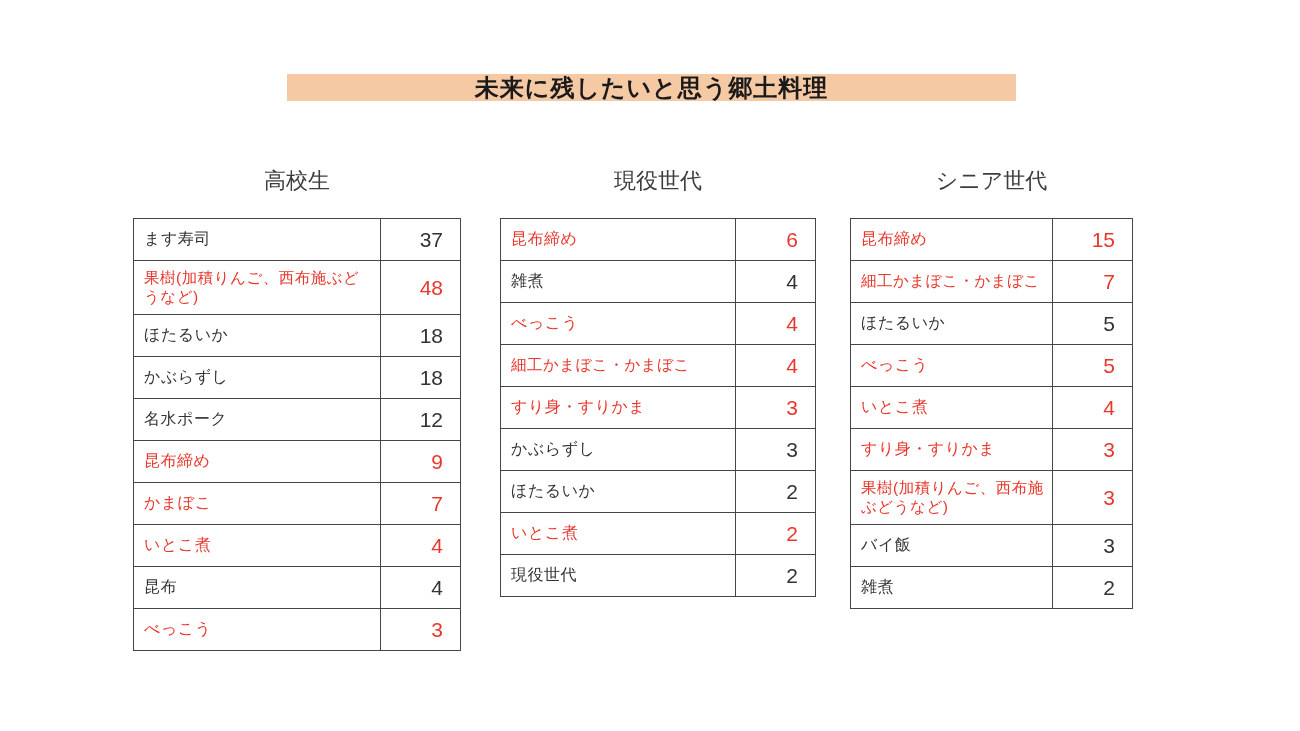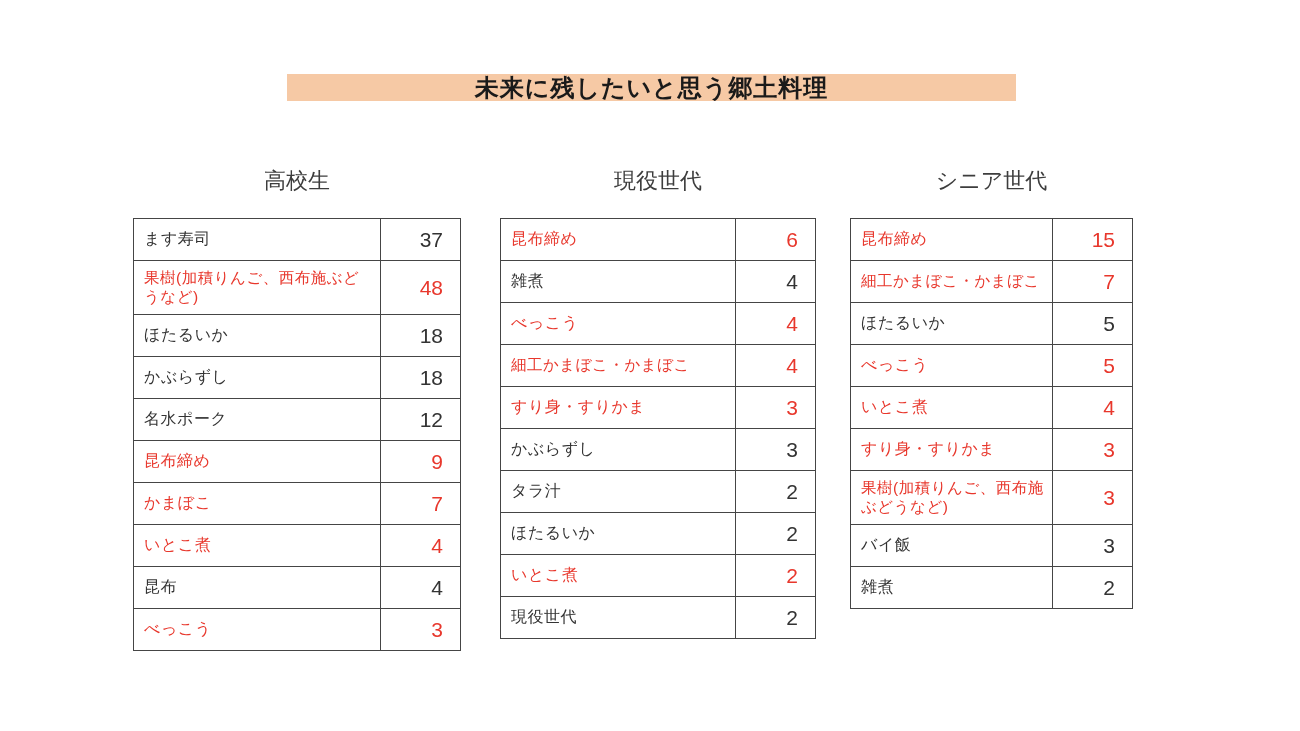--- a/index.html
+++ b/index.html
@@ -158,24 +158,20 @@
         </tr>
         <tr>
           <td class="label red">すり身・すりかま</td>
           <td class="value red">3</td>
         </tr>
         <tr>
           <td class="label">かぶらずし</td>
           <td class="value">3</td>
         </tr>
         <tr>
-          <td class="label">タラ汁</td>
-          <td class="value">2</td>
-        </tr>
-        <tr>
           <td class="label">ほたるいか</td>
           <td class="value">2</td>
         </tr>
         <tr>
           <td class="label red">いとこ煮</td>
           <td class="value red">2</td>
         </tr>
         <tr>
           <td class="label">現役世代</td>
           <td class="value">2</td>

